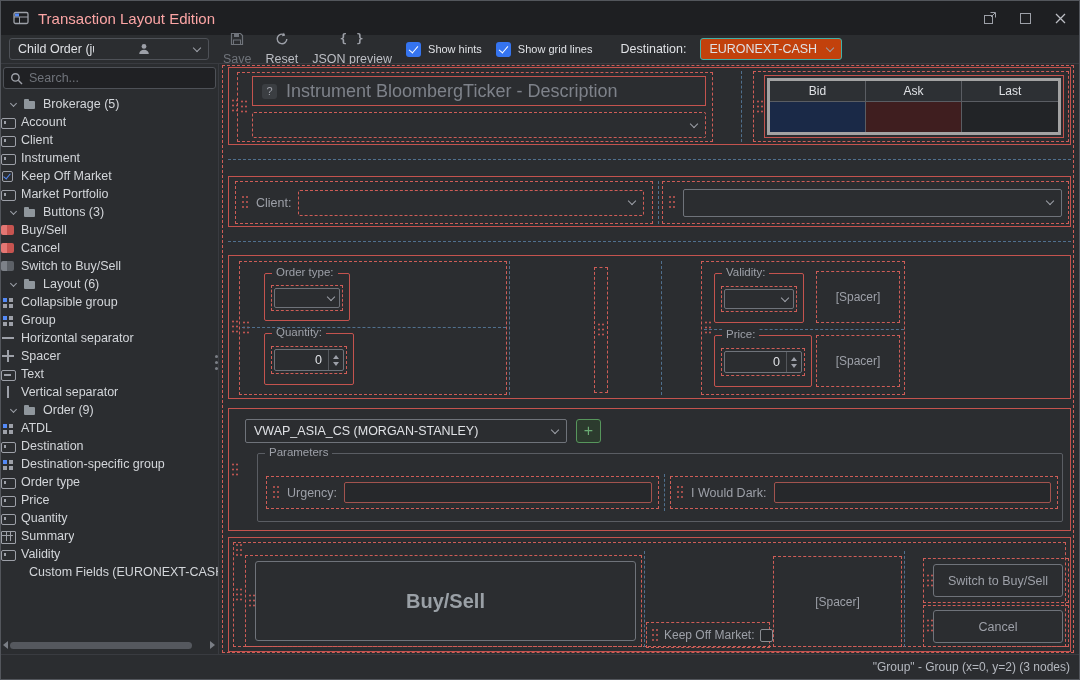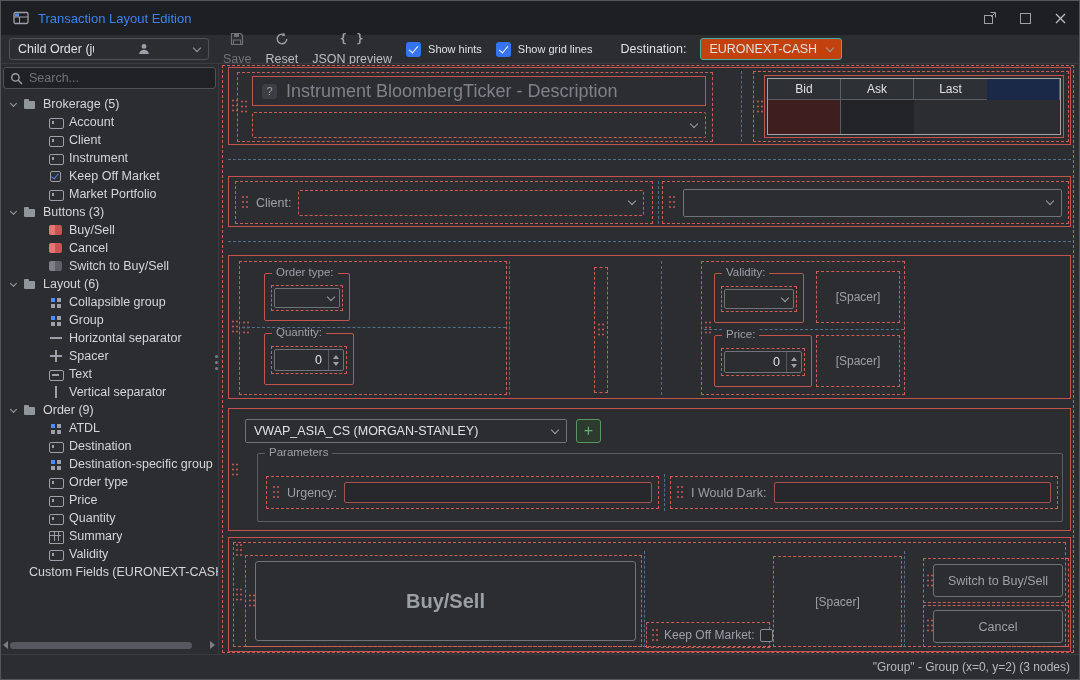--- a/index.html
+++ b/index.html
@@ -2,21 +2,21 @@
 <html><head>
 <meta charset="utf-8">
 <style>
   * { margin:0; padding:0; box-sizing:border-box; }
   html,body { width:1080px; height:680px; background:#141517; font-family:"Liberation Sans", sans-serif; overflow:hidden; }
 
   .window { width:1080px; height:680px; background:#2b2d30; border:1px solid #53565c; display:flex; flex-direction:column; }
 
   
   .titlebar { height:34px; background:#1e1f22; display:flex; align-items:center; padding:0 12px; gap:9px; flex:none; }
-  .titlebar .title { color:#3b82f6; font-size:13px; }
+  .titlebar .title { color:#fca5a5; font-size:15px; }
   .win-controls { margin-left:auto; display:flex; gap:22px; align-items:center; }
   .win-controls span { display:flex; align-items:center; cursor:default; }
 
   
   .toolbar { height:29px; background:#2b2d30; border-bottom:1px solid #393b40; display:flex; align-items:center; padding:0 8px; gap:14px; flex:none; }
   .combo { display:flex; align-items:center; gap:7px; border:1px solid #4e5157; border-radius:3px; background:#2b2d30; color:#dfe1e5; font-size:12.5px; padding:0 8px; height:22px; }
   .combo.scope { width:200px;gap:44px; }
   .combo.scope .scope-text { flex:1; white-space:nowrap; overflow:hidden; }
   .combo.dest { width:142px; border-color:#43b0a8; background:#c2410c; }
   .combo.dest span { flex:1; }
@@ -36,21 +36,21 @@
 
   
   .sidebar { width:218px; border-right:1px solid #393b40; position:relative; overflow:hidden; flex:none; }
   .search { margin:3px 2px 6px 2px; height:22px; border:1px solid #4e5157; border-radius:3px; background:#202124; display:flex; align-items:center; gap:6px; padding:0 6px; }
   .search-input { flex:1; background:transparent; border:none; outline:none; color:#dfe1e5; font-size:12.5px; font-family:"Liberation Sans", sans-serif; }
   .search-input::placeholder { color:#6f737a; }
 
   .tree { font-size:12.5px; color:#d3d6da; }
   .trow { height:18px; display:flex; align-items:center; gap:6px; white-space:nowrap; }
   .trow.folder { padding-left:10px; }
-  .trow.leaf { padding-left:48px; }
+  .trow.leaf { }
   .trow.root-leaf { padding-left:28px; }
   .tchev { width:5px; height:5px; border-right:1.3px solid #9da0a8; border-bottom:1.3px solid #9da0a8; transform:rotate(45deg); flex:none; margin-right:1px; margin-top:-2px; }
   .tlabel { overflow:hidden; }
 
   .ticon { width:14px; height:12px; position:relative; flex:none; display:inline-block; }
   .icon-folder::before { content:""; position:absolute; left:1px; top:1px; width:5px; height:3px; background:#8f969c; border-radius:1px 1px 0 0; }
   .icon-folder::after  { content:""; position:absolute; left:1px; top:3px; width:11px; height:8px; background:#8f969c; border-radius:1px; }
   .icon-field::after { content:""; position:absolute; left:0; top:2px; width:13px; height:9px; border:1px solid #9da0a8; border-radius:2px; }
   .icon-field::before { content:""; position:absolute; left:3px; top:5px; width:2px; height:3px; background:#9da0a8; z-index:1; }
   .icon-checkbox::after { content:""; position:absolute; left:1px; top:1px; width:9px; height:9px; border:1px solid #9da0a8; border-radius:2px; }
@@ -96,21 +96,21 @@
   .combo-c .chev { margin-left:auto; }
   .combo-c.dashed { border-style:dashed; border-color:#cf5d57; }
   .combo-c.sm { height:20px; padding:0 5px; }
   .grow { flex:1; }
 
   .inst-head { border:1px solid #c4534e; display:flex; align-items:center; gap:9px; padding:0 9px; }
   .q-badge { width:15px; height:15px; border-radius:3px; background:#3b3e42; color:#9da0a8; font-size:11px; display:flex; align-items:center; justify-content:center; flex:none; }
   .inst-title { font-size:18px; color:#7e828a; white-space:nowrap; }
 
   .redbox { border:1px solid #c4534e; padding:2px; }
-  .mkt { display:grid; grid-template-columns:1fr 1fr 1fr 1fr; grid-template-rows:21px 1fr; height:100%; border:1px solid #a3a3a3; }
+  .mkt { display:grid; grid-template-columns:1fr 1fr 1fr; grid-template-rows:21px 1fr; height:100%; border:3px solid #a3a3a3; }
   .mh { background:#2d3034; border-right:1px solid #5a5d63; border-bottom:1px solid #5a5d63; color:#dfe1e5; font-size:12px; display:flex; align-items:center; justify-content:center; }
   .mh.last { border-right:none; }
   .mc { border-right:1px solid #5a5d63; }
   .mc.bid { background:#1a2947; }
   .mc.ask { background:#3f1e1f; }
   .mc.lastc { background:#222427; border-right:none; }
 
   .hrow { position:absolute; display:flex; align-items:center; gap:7px; padding:0 6px; }
   .flabel { color:#9da0a8; font-size:12.5px; white-space:nowrap; }
   .flabel.sm { font-size:12px; }

